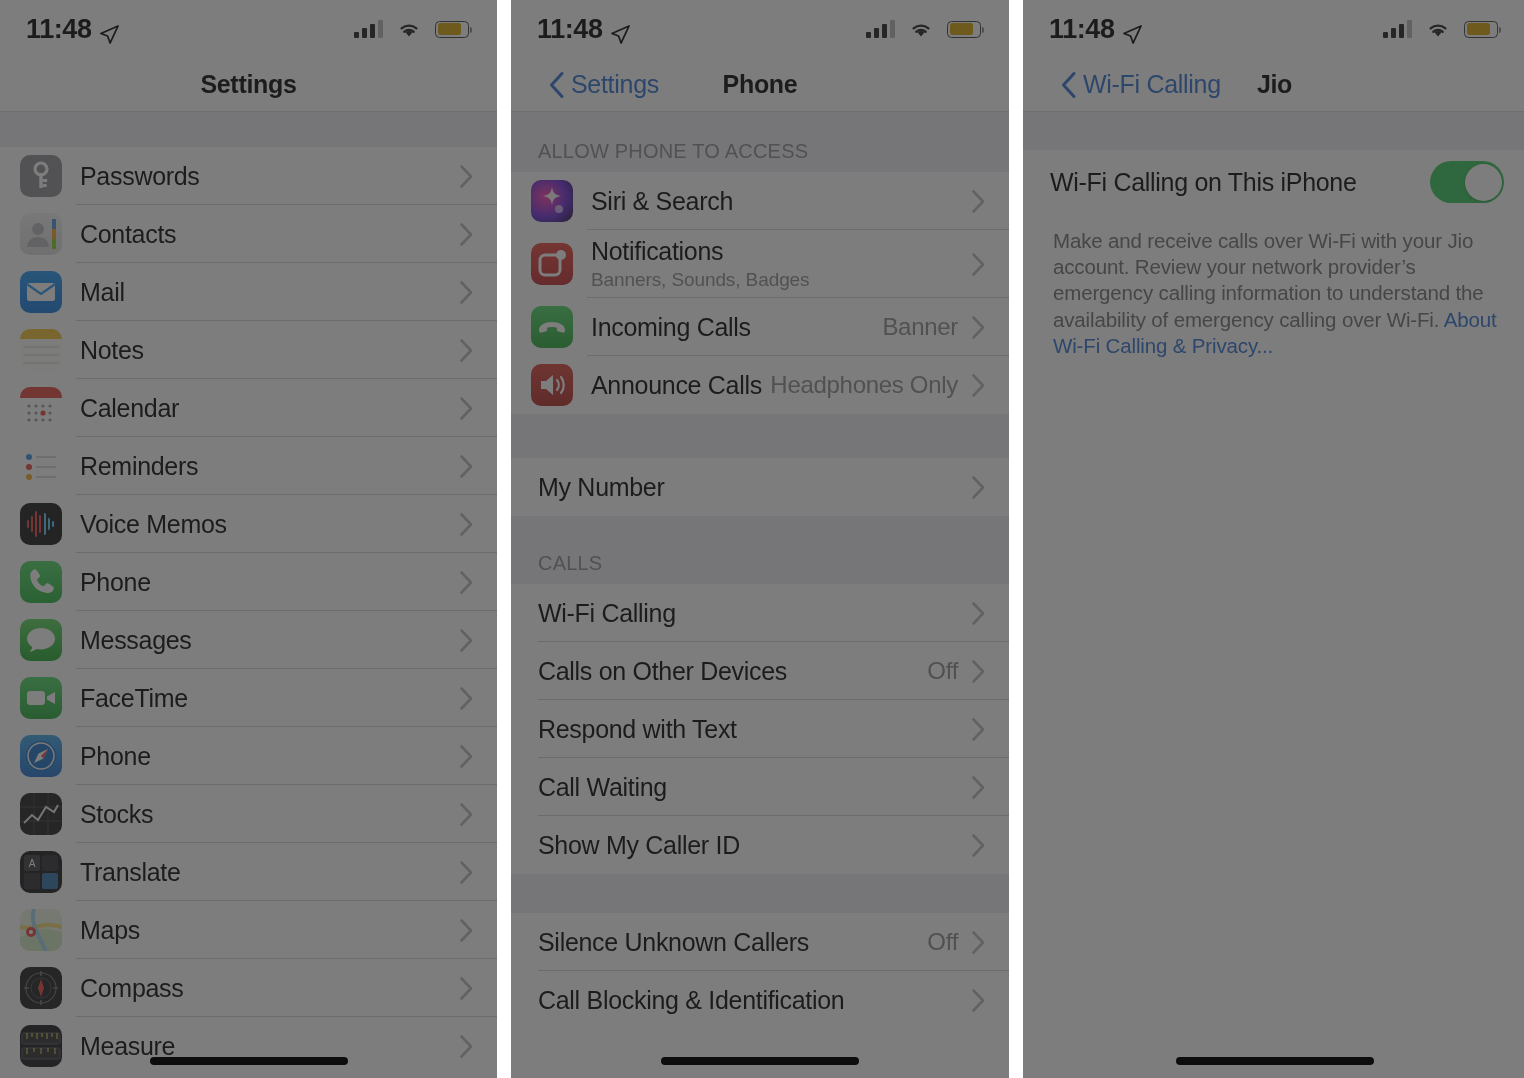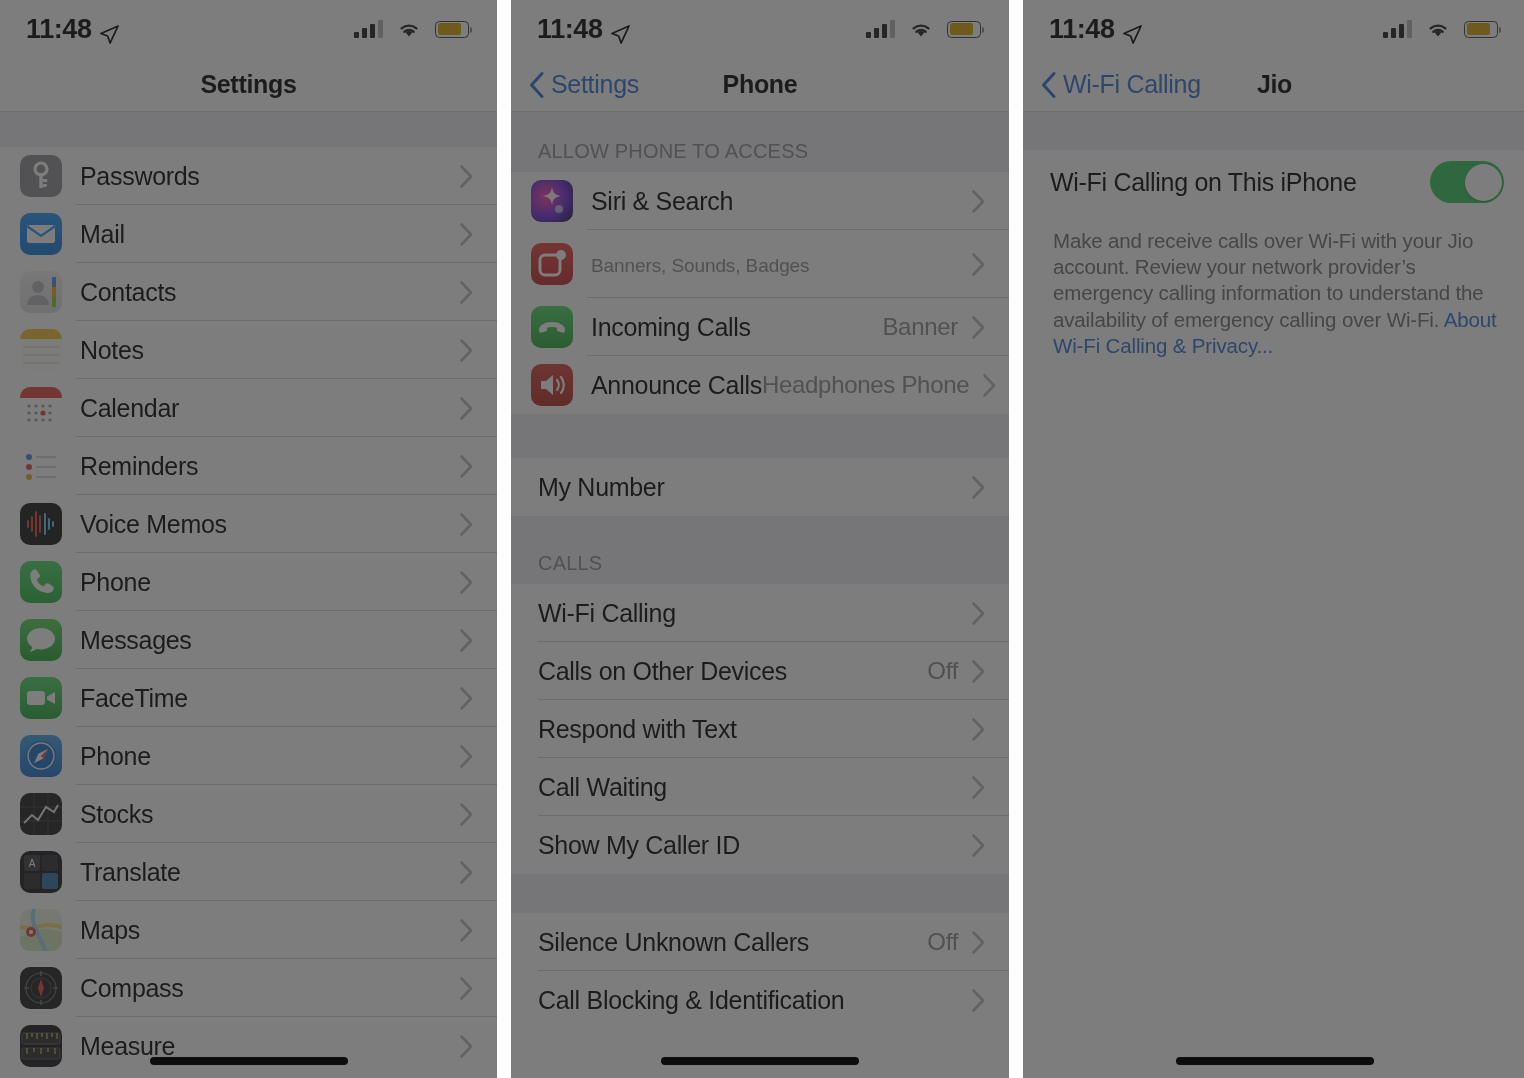--- a/index.html
+++ b/index.html
@@ -75,20 +75,21 @@
     width: 2.5px; height: 6px; background: #86868a; border-radius: 0 2px 2px 0;
   }
   .batt i { display: block; height: 100%; width: 80%; background: #d6a200; border-radius: 2.5px; }
 
   
   .navbar {
     height: 54px; position: relative;
     background: #ffffff;
     display: flex; align-items: center;
     border-bottom: 1px solid #d8d8dc;
+    padding-left: 20px;
   }
   .nav-title {
     position: absolute; left: 0; right: 0; text-align: center;
     font-size: 25px; font-weight: bold; color: #000;
     letter-spacing: -0.3px;
   }
   .nav-back {
     position: relative; z-index: 3;
     display: flex; align-items: center; gap: 7px;
     padding-left: 18px;
@@ -250,46 +251,46 @@
             </span>
             <div class="row-stack">
               <div class="row-label">Passwords</div>
             </div>
             <span class="chev"><svg viewBox="0 0 13 23">
                 <path d="M1.5 1.5 11 11.5 1.5 21.5" fill="none" stroke="#b8b8bd" stroke-width="2.6" stroke-linecap="round" stroke-linejoin="round"></path>
               </svg></span>
             <span class="sep"></span>
           </div>
           <div class="row">
-            <span class="ico ic-mail">
-              <svg viewBox="0 0 42 42">
-                <rect x="7" y="12" width="28" height="18" rx="2.5" fill="#fff"></rect>
-                <path d="M7.5 13.5 21 23l13.5-9.5" fill="none" stroke="#2196f3" stroke-width="2.2"></path>
-              </svg>
-            </span>
-            <div class="row-stack">
-              <div class="row-label">Mail</div>
-            </div>
-            <span class="chev"><svg viewBox="0 0 13 23">
-                <path d="M1.5 1.5 11 11.5 1.5 21.5" fill="none" stroke="#b8b8bd" stroke-width="2.6" stroke-linecap="round" stroke-linejoin="round"></path>
-              </svg></span>
-            <span class="sep"></span>
-          </div>
-          <div class="row">
             <span class="ico ic-cont">
               <svg viewBox="0 0 42 42">
                 <rect x="32" y="6" width="4" height="10" fill="#4a90e2"></rect>
                 <rect x="32" y="16" width="4" height="10" fill="#f5a623"></rect>
                 <rect x="32" y="26" width="4" height="10" fill="#7ed321"></rect>
                 <circle cx="18" cy="16" r="6" fill="#b9b9bd"></circle>
                 <path d="M7 34c0-6 5-10 11-10s11 4 11 10z" fill="#b9b9bd"></path>
               </svg>
             </span>
             <div class="row-stack">
               <div class="row-label">Contacts</div>
+            </div>
+            <span class="chev"><svg viewBox="0 0 13 23">
+                <path d="M1.5 1.5 11 11.5 1.5 21.5" fill="none" stroke="#b8b8bd" stroke-width="2.6" stroke-linecap="round" stroke-linejoin="round"></path>
+              </svg></span>
+            <span class="sep"></span>
+          </div>
+          <div class="row">
+            <span class="ico ic-mail">
+              <svg viewBox="0 0 42 42">
+                <rect x="7" y="12" width="28" height="18" rx="2.5" fill="#fff"></rect>
+                <path d="M7.5 13.5 21 23l13.5-9.5" fill="none" stroke="#2196f3" stroke-width="2.2"></path>
+              </svg>
+            </span>
+            <div class="row-stack">
+              <div class="row-label">Mail</div>
             </div>
             <span class="chev"><svg viewBox="0 0 13 23">
                 <path d="M1.5 1.5 11 11.5 1.5 21.5" fill="none" stroke="#b8b8bd" stroke-width="2.6" stroke-linecap="round" stroke-linejoin="round"></path>
               </svg></span>
             <span class="sep"></span>
           </div>
           <div class="row">
             <span class="ico ic-notes">
               <svg viewBox="0 0 42 42">
                 <rect x="0" y="0" width="42" height="10" fill="#f2c230"></rect>
@@ -624,20 +625,21 @@
             <span class="sep"></span>
           </div>
           <div class="row tall">
             <span class="ico ic-notif">
               <svg viewBox="0 0 42 42">
                 <rect x="9" y="12" width="20" height="20" rx="5" fill="none" stroke="#fff" stroke-width="3"></rect>
                 <circle cx="30" cy="12" r="5" fill="#fff"></circle>
               </svg>
             </span>
             <div class="row-stack">
+              <div class="row-label">Notifications</div>
               <div class="row-sub">Banners, Sounds, Badges</div>
             </div>
             <span class="chev"><svg viewBox="0 0 13 23">
                 <path d="M1.5 1.5 11 11.5 1.5 21.5" fill="none" stroke="#b8b8bd" stroke-width="2.6" stroke-linecap="round" stroke-linejoin="round"></path>
               </svg></span>
             <span class="sep"></span>
           </div>
           <div class="row">
             <span class="ico ic-incall">
               <svg viewBox="0 0 42 42">
@@ -657,21 +659,21 @@
             <span class="ico ic-announce">
               <svg viewBox="0 0 42 42">
                 <path d="M10 17h5l7-6v20l-7-6h-5z" fill="#fff"></path>
                 <path d="M26 16a8 8 0 0 1 0 10" fill="none" stroke="#fff" stroke-width="2.2" stroke-linecap="round"></path>
                 <path d="M30 13a13 13 0 0 1 0 16" fill="none" stroke="#fff" stroke-width="2.2" stroke-linecap="round"></path>
               </svg>
             </span>
             <div class="row-stack">
               <div class="row-label">Announce Calls</div>
             </div>
-            <span class="row-value">Headphones Phone</span>
+            <span class="row-value">Headphones Only</span>
             <span class="chev"><svg viewBox="0 0 13 23">
                 <path d="M1.5 1.5 11 11.5 1.5 21.5" fill="none" stroke="#b8b8bd" stroke-width="2.6" stroke-linecap="round" stroke-linejoin="round"></path>
               </svg></span>
           </div>
         </div>
 
       <div class="group-gap" style="height:44px"></div>
       <div class="list" id="p2-s2">
           <div class="row noicon">
             <div class="row-stack">

